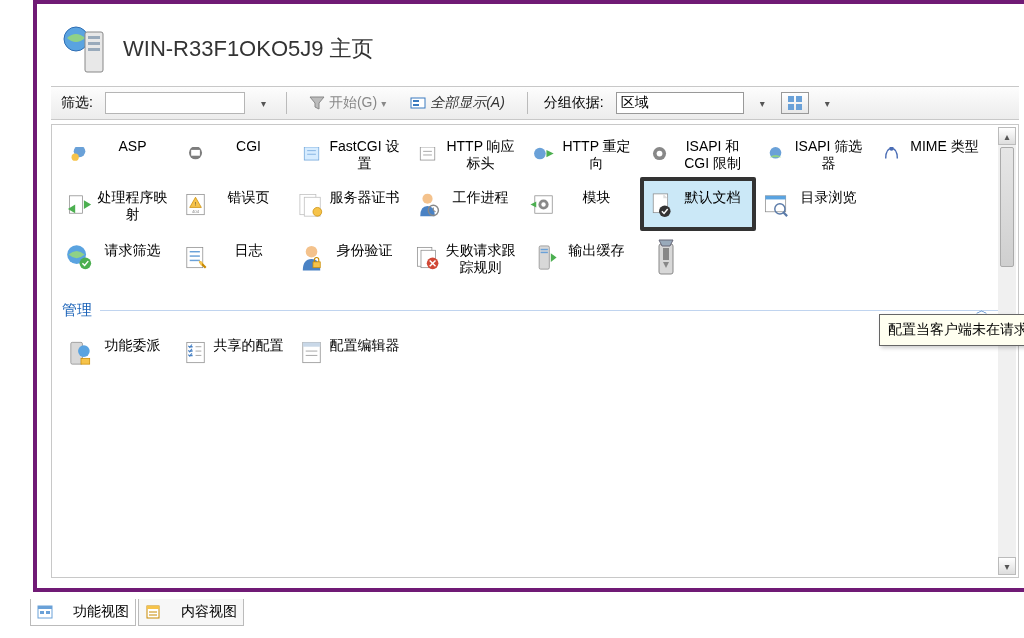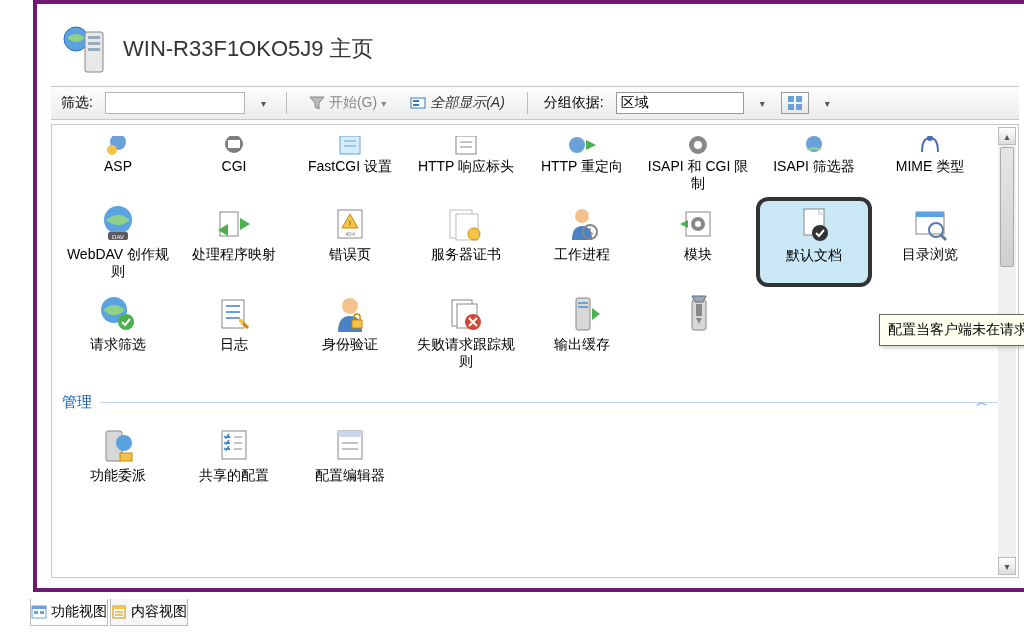--- a/index.html
+++ b/index.html
@@ -21,41 +21,41 @@
 .sep { width:1px; height:22px; background:#bbb; margin:0 4px; }
 .tbtn { display:flex; align-items:center; gap:4px; font-size:14px; color:#888; padding:2px 6px; cursor:pointer; }
 .tbtn.active { color:#333;font-style:italic; }
 .grp-select { width:128px; height:22px; border:1px solid #999; font-size:14px; background:#fff; padding:0 4px;}
 .view-btn { width:28px; height:22px; border:1px solid #999; background:linear-gradient(#fff,#e8e8e8); display:flex; align-items:center; justify-content:center; }
 
 
 .content-wrap { flex:1; position:relative; margin:4px 14px 10px 14px; border:1px solid #c8c8c8; overflow:auto; }
 .content { padding:4px 8px 10px 8px; }
 .grid { display:grid; grid-template-columns: repeat(8, 116px); gap:4px 0; }
-.item { display:flex; flex-direction:column; align-items:center; text-align:center; font-size:14px; line-height:1.2; padding:4px 2px 2px 2px; cursor:pointer; border:3px solid transparent; }
+.item { display:flex; align-items:center; text-align:center; font-size:14px; line-height:1.2; padding:4px 2px 2px 2px; cursor:pointer; border:3px solid transparent; }
 .item .ic { width:40px; height:40px; display:flex; align-items:center; justify-content:center; }
 .item .lab { margin-top:2px; min-height:34px; display:flex; align-items:flex-start; justify-content:center; width:100%; }
-.item.selected { border:4px solid #333; background:#cbe8f7; border-radius:12px; }
+.item.selected { border:4px solid #333; background:#cbe8f7; border-radius:2px; }
 .row1 .ic { height:20px; } 
 
 .section-hdr { display:flex; align-items:center; color:#1a62b8; font-size:15px; margin:18px 0 6px 2px; }
 .section-hdr .line { flex:1; height:1px; background:#c0d4ef; margin-left:8px; }
 .section-collapse { color:#1a62b8; font-size:12px; position:absolute; right:30px; }
 
 .scrollbar { position:absolute; right:2px; top:2px; bottom:2px; width:18px; background:#f0f0f0; }
 .scroll-up, .scroll-dn { height:18px; display:flex; align-items:center; justify-content:center; font-size:10px; color:#555; background:linear-gradient(#fff,#ddd); border:1px solid #bbb; }
 .scroll-dn { position:absolute; bottom:0; width:100%; }
 .scroll-thumb { position:absolute; left:2px; right:2px; top:20px; height:120px; background:linear-gradient(#e6e6e6,#cfcfcf); border:1px solid #aaa; border-radius:2px; }
 
 
 .tooltip { position:absolute; right:-4px; top:310px; background:#fffff0; border:1px solid #666; font-size:14px; padding:6px 8px; white-space:nowrap; box-shadow:2px 2px 4px rgba(0,0,0,0.2); }
 
 
 .btabs { position:absolute; left:30px; top:598px; display:flex; align-items:center; gap:2px; height:28px; }
-.btab { display:flex; align-items:center; gap:4px; border:1px solid #bbb; border-top:none; padding:4px 0; font-size:14px; background:#f7f7f7; cursor:pointer; }
+.btab { display:flex; align-items:center; gap:20px; border:1px solid #bbb; border-top:none; padding:4px 6px; font-size:14px; background:#f7f7f7; cursor:pointer; }
 .btab.active { background:#fff; }
 .btab .tic { width:16px; height:16px; }
 
 
 svg.small{width:16px;height:16px}
 </style>
 </head>
 <body>
 
 <div class="window">
@@ -186,31 +186,20 @@
               </svg>
             </div>
             <div class="lab">MIME 类型</div>
           </div>
       </div>
 
       <div class="grid">
         <div class="item">
             <div class="ic">
               <svg viewBox="0 0 40 40">
-                <circle cx="20" cy="16" r="14" fill="#5aa3e0"></circle>
-                <path d="M8 16 Q20 6 32 16 Q20 26 8 16" fill="#8fd187"></path>
-                <rect x="10" y="28" width="20" height="8" rx="2" fill="#5b5b5b"></rect>
-                <text x="20" y="35" font-size="6" fill="#fff" text-anchor="middle">DAV</text>
-              </svg>
-            </div>
-            <div class="lab">WebDAV 创作规则</div>
-          </div>
-        <div class="item">
-            <div class="ic">
-              <svg viewBox="0 0 40 40">
                 <rect x="6" y="8" width="18" height="24" fill="#fff" stroke="#888"></rect>
                 <path d="M26 14 l10 6 -10 6 z" fill="#4caf50"></path>
                 <path d="M14 32 l-10 -6 10 -6 z" fill="#4caf50"></path>
               </svg>
             </div>
             <div class="lab">处理程序映射</div>
           </div>
         <div class="item">
             <div class="ic">
               <svg viewBox="0 0 40 40">

